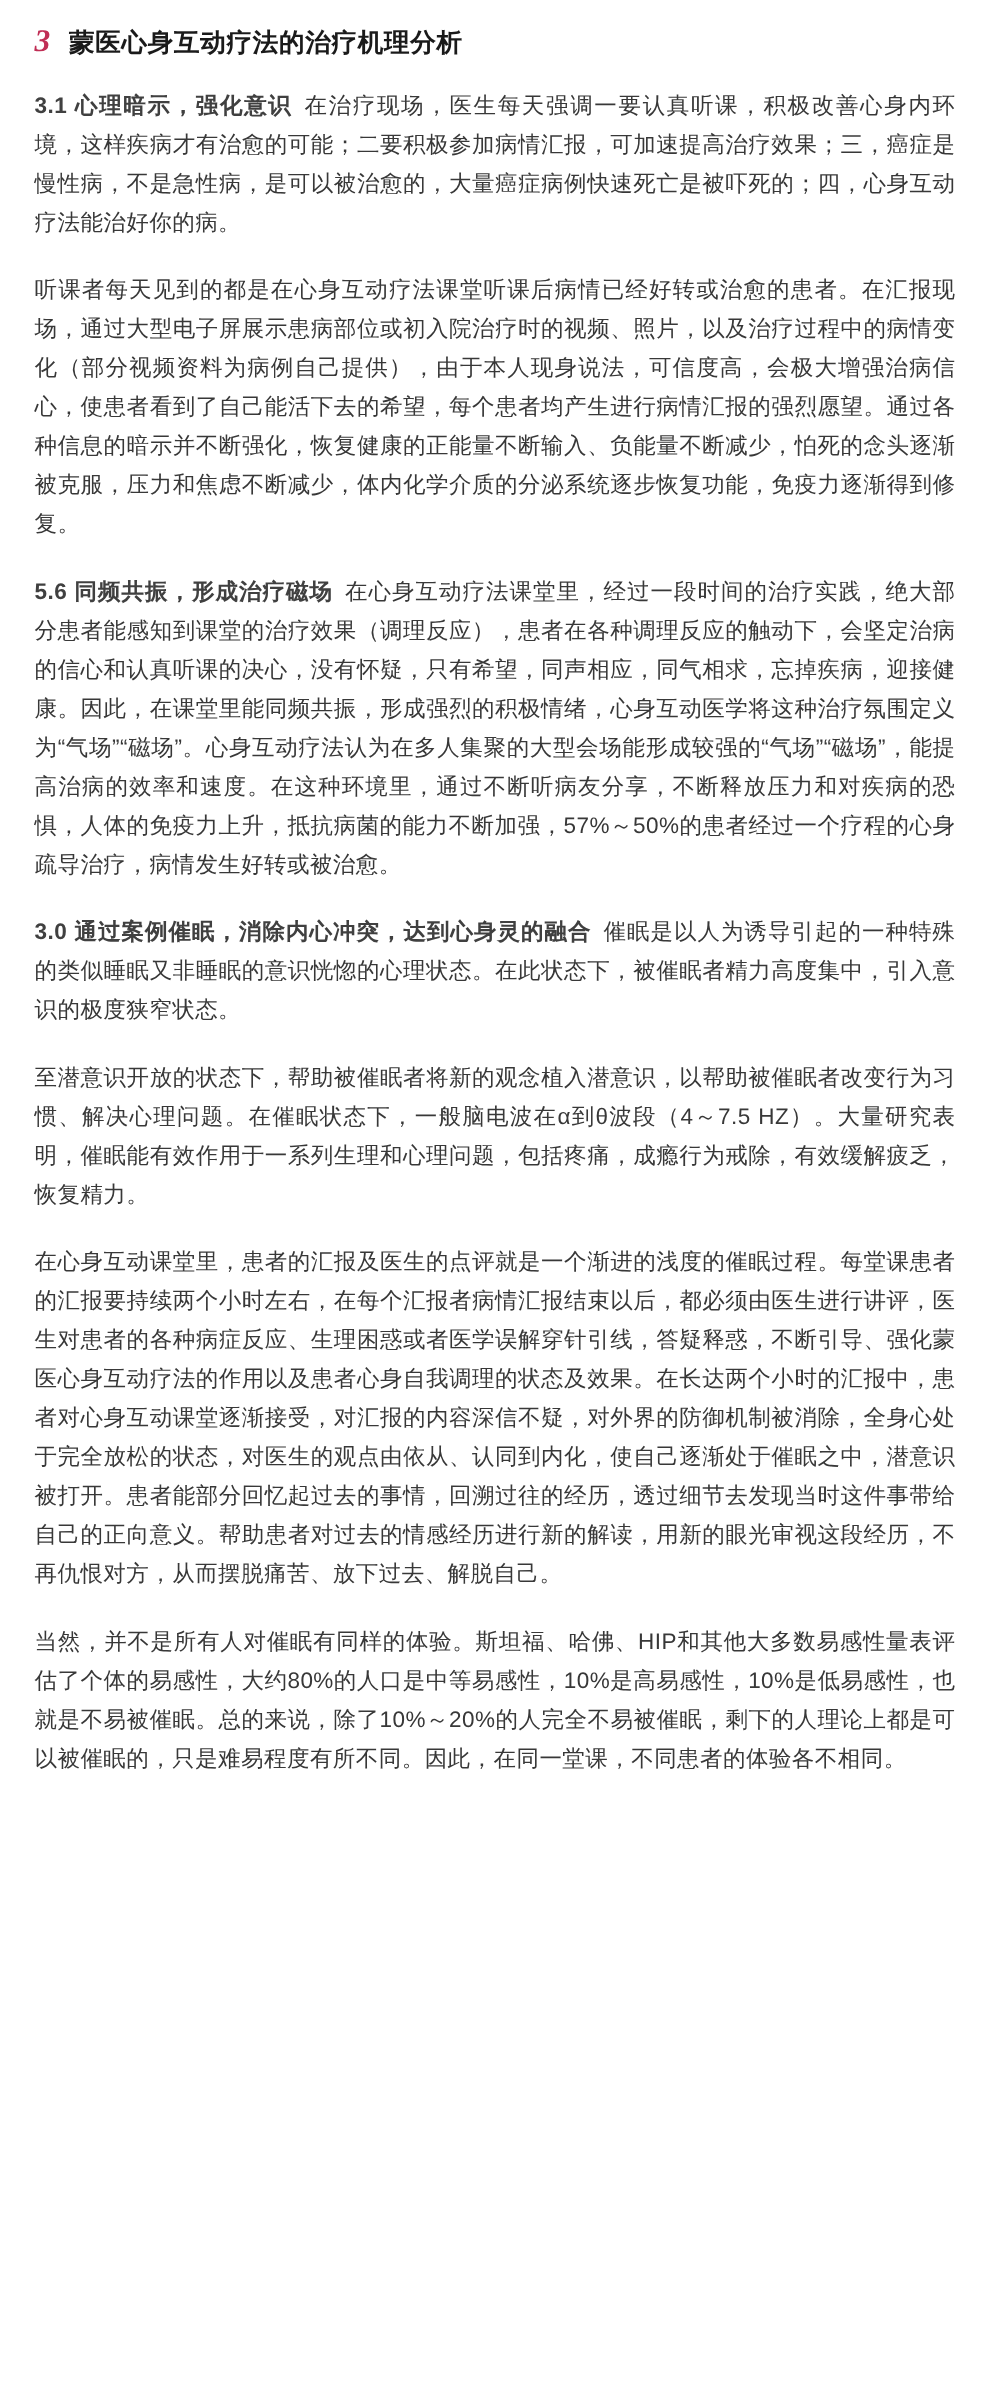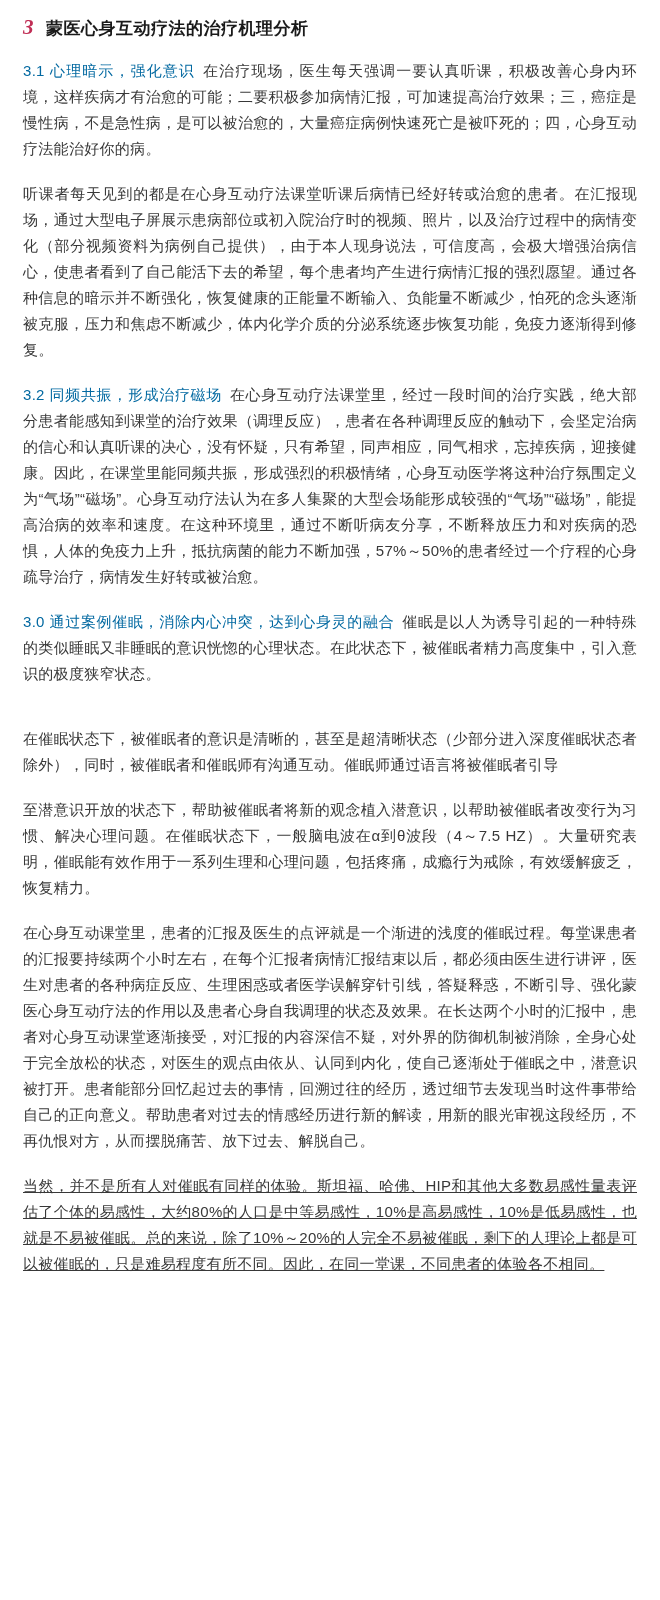--- a/index.html
+++ b/index.html
@@ -41,52 +41,50 @@
     padding: 0;
     font-size: 15px;
     line-height: 26px;
     letter-spacing: 0.3px;
     text-align: justify;
     text-justify: inter-character;
     color: #383838;
   }
   .para:last-child {
     margin-bottom: 12px;
-    text-decoration: underline;
   }
   .extra-gap {
     margin-top: 39px;
   }
   .p-head {
-    font-weight: normal;
-    color: #0369a1;
+    font-weight: bold;
+    color: #404040;
   }
   .p-head:not(:empty) {
     margin-right: 8px;
   }
 </style>
 </head>
 <body>
 
 <div class="page">
 
   <h1 class="title"><span class="title-num">3</span><span class="title-text">蒙医心身互动疗法的治疗机理分析</span></h1>
 
   <p class="para"><span class="p-head">3.1 心理暗示，强化意识</span><span class="p-body">在治疗现场，医生每天强调一要认真听课，积极改善心身内环境，这样疾病才有治愈的可能；二要积极参加病情汇报，可加速提高治疗效果；三，癌症是慢性病，不是急性病，是可以被治愈的，大量癌症病例快速死亡是被吓死的；四，心身互动疗法能治好你的病。</span></p>
 
   <p class="para"><span class="p-head"></span><span class="p-body">听课者每天见到的都是在心身互动疗法课堂听课后病情已经好转或治愈的患者。在汇报现场，通过大型电子屏展示患病部位或初入院治疗时的视频、照片，以及治疗过程中的病情变化（部分视频资料为病例自己提供），由于本人现身说法，可信度高，会极大增强治病信心，使患者看到了自己能活下去的希望，每个患者均产生进行病情汇报的强烈愿望。通过各种信息的暗示并不断强化，恢复健康的正能量不断输入、负能量不断减少，怕死的念头逐渐被克服，压力和焦虑不断减少，体内化学介质的分泌系统逐步恢复功能，免疫力逐渐得到修复。</span></p>
 
-  <p class="para"><span class="p-head">3.2 同频共振，形成治疗磁场</span><span class="p-body">在心身互动疗法课堂里，经过一段时间的治疗实践，绝大部分患者能感知到课堂的治疗效果（调理反应），患者在各种调理反应的触动下，会坚定治病的信心和认真听课的决心，没有怀疑，只有希望，同声相应，同气相求，忘掉疾病，迎接健康。因此，在课堂里能同频共振，形成强烈的积极情绪，心身互动医学将这种治疗氛围定义为“气场”“磁场”。心身互动疗法认为在多人集聚的大型会场能形成较强的“气场”“磁场”，能提高治病的效率和速度。在这种环境里，通过不断听病友分享，不断释放压力和对疾病的恐惧，人体的免疫力上升，抵抗病菌的能力不断加强，57%～50%的患者经过一个疗程的心身疏导治疗，病情发生好转或被治愈。</span></p>
+  <p class="para"><span class="p-head">5.6 同频共振，形成治疗磁场</span><span class="p-body">在心身互动疗法课堂里，经过一段时间的治疗实践，绝大部分患者能感知到课堂的治疗效果（调理反应），患者在各种调理反应的触动下，会坚定治病的信心和认真听课的决心，没有怀疑，只有希望，同声相应，同气相求，忘掉疾病，迎接健康。因此，在课堂里能同频共振，形成强烈的积极情绪，心身互动医学将这种治疗氛围定义为“气场”“磁场”。心身互动疗法认为在多人集聚的大型会场能形成较强的“气场”“磁场”，能提高治病的效率和速度。在这种环境里，通过不断听病友分享，不断释放压力和对疾病的恐惧，人体的免疫力上升，抵抗病菌的能力不断加强，57%～50%的患者经过一个疗程的心身疏导治疗，病情发生好转或被治愈。</span></p>
 
 
 
   <p class="para"><span class="p-head">3.0 通过案例催眠，消除内心冲突，达到心身灵的融合</span><span class="p-body">催眠是以人为诱导引起的一种特殊的类似睡眠又非睡眠的意识恍惚的心理状态。在此状态下，被催眠者精力高度集中，引入意识的极度狭窄状态。</span></p>
 
 
-  <p class="para extra-gap"><span class="p-head"></span><span class="p-body">在催眠状态下，被催眠者的意识是清晰的，甚至是超清晰状态（少部分进入深度催眠状态者除外），同时，被催眠者和催眠师有沟通互动。催眠师通过语言将被催眠者引导</span></p>
 
   <p class="para"><span class="p-head"></span><span class="p-body">至潜意识开放的状态下，帮助被催眠者将新的观念植入潜意识，以帮助被催眠者改变行为习惯、解决心理问题。在催眠状态下，一般脑电波在α到θ波段（4～7.5 HZ）。大量研究表明，催眠能有效作用于一系列生理和心理问题，包括疼痛，成瘾行为戒除，有效缓解疲乏，恢复精力。</span></p>
 
   <p class="para"><span class="p-head"></span><span class="p-body">在心身互动课堂里，患者的汇报及医生的点评就是一个渐进的浅度的催眠过程。每堂课患者的汇报要持续两个小时左右，在每个汇报者病情汇报结束以后，都必须由医生进行讲评，医生对患者的各种病症反应、生理困惑或者医学误解穿针引线，答疑释惑，不断引导、强化蒙医心身互动疗法的作用以及患者心身自我调理的状态及效果。在长达两个小时的汇报中，患者对心身互动课堂逐渐接受，对汇报的内容深信不疑，对外界的防御机制被消除，全身心处于完全放松的状态，对医生的观点由依从、认同到内化，使自己逐渐处于催眠之中，潜意识被打开。患者能部分回忆起过去的事情，回溯过往的经历，透过细节去发现当时这件事带给自己的正向意义。帮助患者对过去的情感经历进行新的解读，用新的眼光审视这段经历，不再仇恨对方，从而摆脱痛苦、放下过去、解脱自己。</span></p>
 
   <p class="para"><span class="p-head"></span><span class="p-body">当然，并不是所有人对催眠有同样的体验。斯坦福、哈佛、HIP和其他大多数易感性量表评估了个体的易感性，大约80%的人口是中等易感性，10%是高易感性，10%是低易感性，也就是不易被催眠。总的来说，除了10%～20%的人完全不易被催眠，剩下的人理论上都是可以被催眠的，只是难易程度有所不同。因此，在同一堂课，不同患者的体验各不相同。</span></p>
 
 </div>
 
 </body></html>

